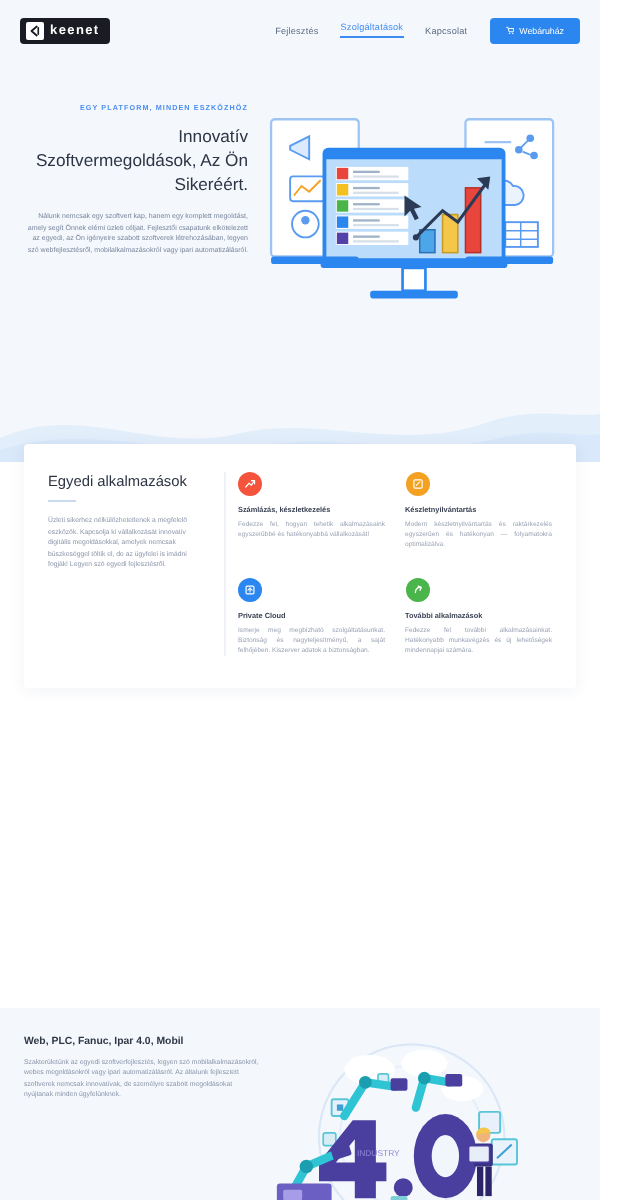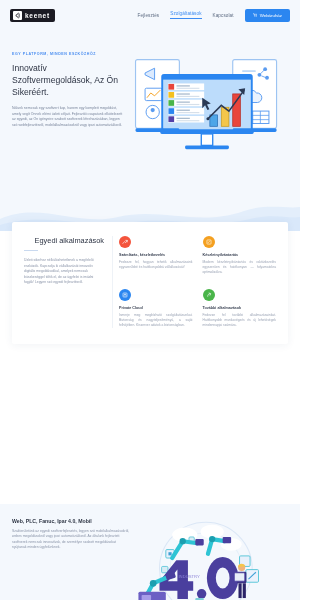--- a/index.html
+++ b/index.html
@@ -43,21 +43,21 @@
     font-size: 4.4px; padding: 4px 8px; display: flex; align-items: center; gap: 2.5px;
     white-space: nowrap; border: none; cursor: pointer;
   }
   .nav-btn svg { display: block; }
 
   
   .hero {
     position: relative; background: #f4f8fd;
     padding: 22px 0 0 0; height: 200px;
   }
-  .hero-inner { display: flex; padding: 0 12px; }
+  .hero-inner { display: flex; padding: 0 12px; text-align: right; }
   .hero-copy { width: 112px; flex: 0 0 112px; }
   .eyebrow {
     font-size: 3.6px; color: #4b8ef0; letter-spacing: 0.55px;
     font-weight: 700; margin-bottom: 6px;
   }
   .hero-title {
     font-size: 8.6px; line-height: 12px; color: #2d3444;
     font-weight: 400; margin-bottom: 8px;
   }
   .hero-body { font-size: 3.5px; line-height: 5.6px; color: #7a869c; }
@@ -69,21 +69,21 @@
 
   
   .panel-wrap { position: relative; margin-top: -8px; padding: 0 12px; z-index: 3; }
   .panel {
     background: #ffffff; border-radius: 2px;
     box-shadow: 0 1px 8px rgba(40,70,120,0.07);
     padding: 14px 12px 16px 12px;
     display: flex;
   }
   .panel-head { width: 88px; flex: 0 0 88px; padding-right: 8px; }
-  .panel-title { font-size: 7.4px; color: #2d3444; margin-bottom: 5px; text-align: right; }
+  .panel-title { font-size: 7.4px; color: #2d3444; margin-bottom: 5px; }
   .rule { width: 14px; height: 1.3px; background: #c9d9ef; margin-bottom: 7px; }
   .panel-head-body { font-size: 3.4px; line-height: 5.4px; color: #8a94a8; }
   .panel-grid {
     flex: 1; display: grid; grid-template-columns: 1fr 1fr;
     gap: 13px 10px; padding-left: 6px;
     border-left: 0.7px solid #eef2f7;
   }
   .feat-icon {
     width: 12px; height: 12px; border-radius: 50%;
     display: flex; align-items: center; justify-content: center;

